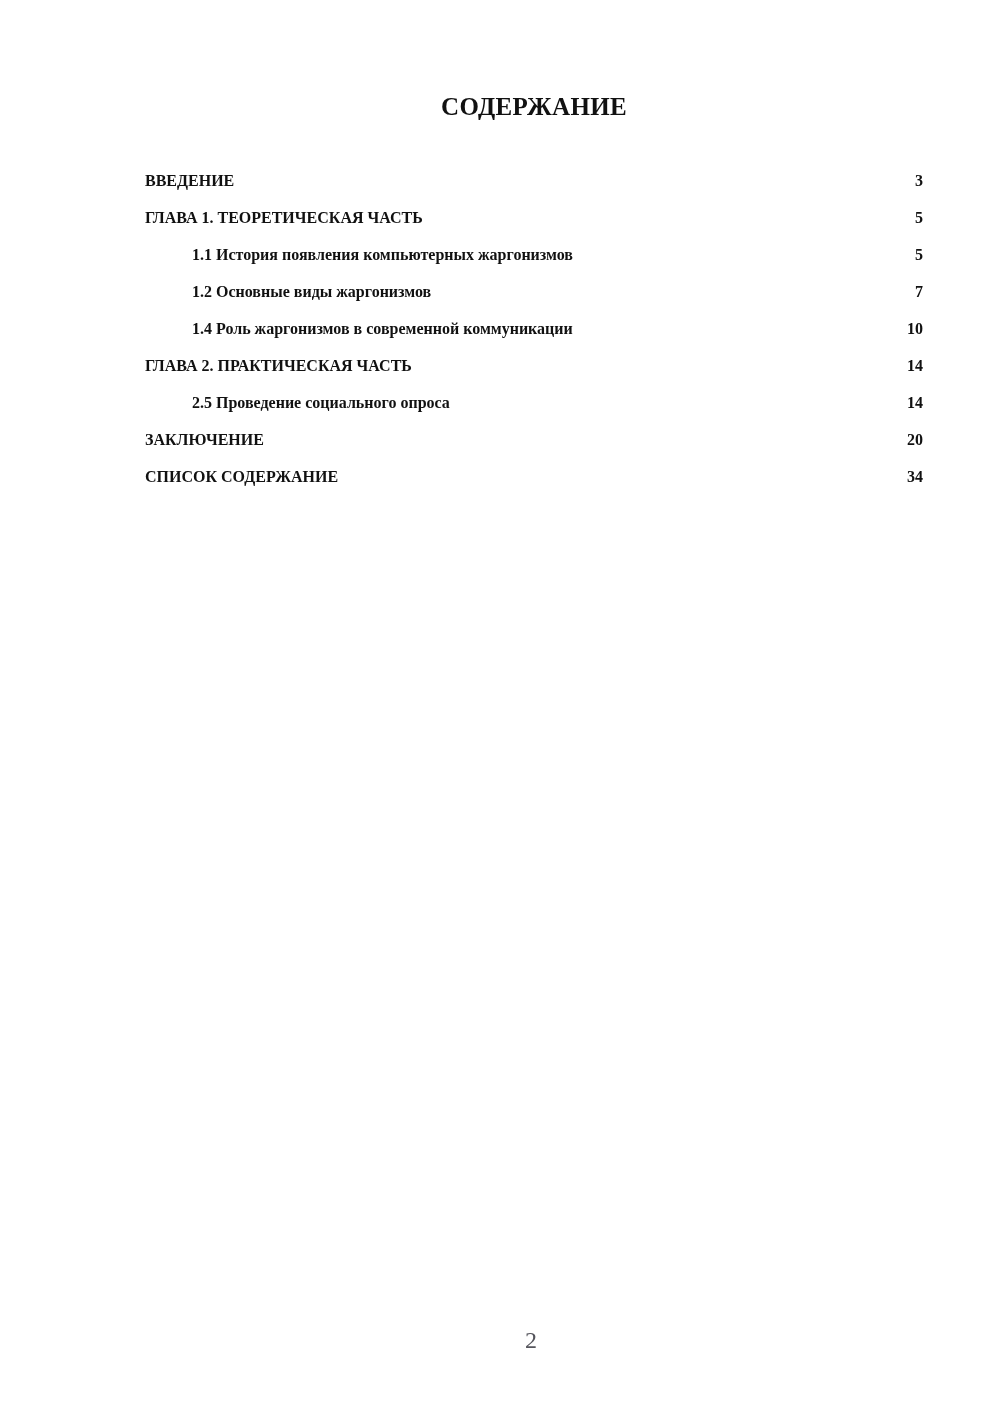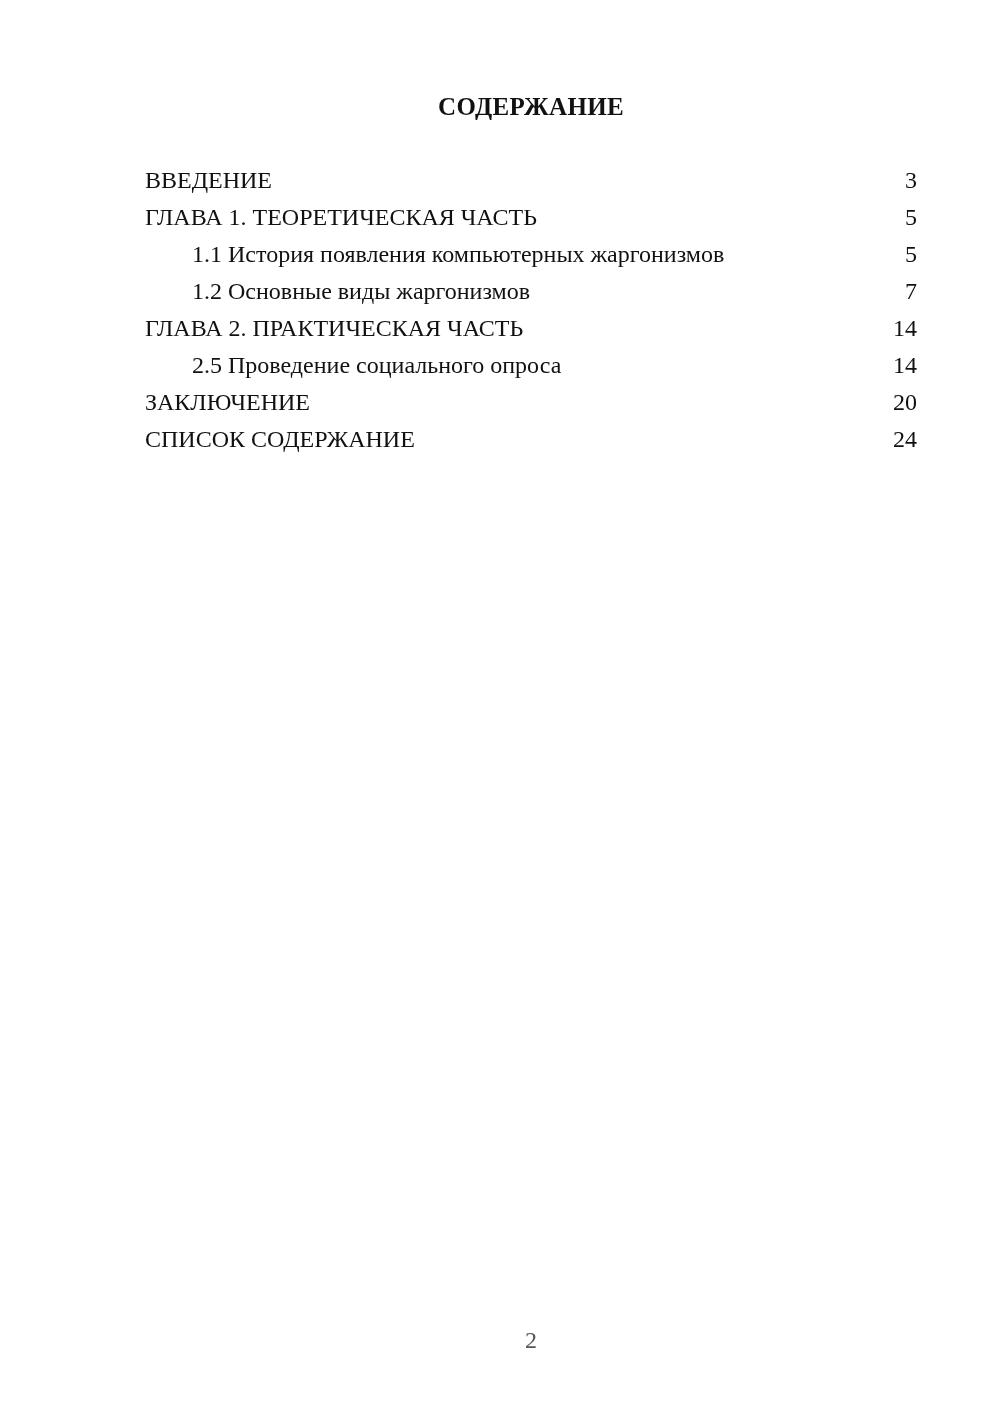--- a/index.html
+++ b/index.html
@@ -14,42 +14,43 @@
   .page {
     position: relative;
     width: 1000px;
     height: 1414px;
     background: #ffffff;
     overflow: hidden;
   }
   .content {
     position: absolute;
     left: 145px;
-    right: 83px;
+    right: 77px;
     top: 88px;
   }
   .doc-title {
     margin: 0;
     text-align: center;
     font-size: 25px;
     font-weight: bold;
     line-height: 37px;
     letter-spacing: 0.3px;
     color: #111111;
   }
   .toc {
     margin-top: 37px;
   }
   .toc-row {
     display: flex;
     justify-content: space-between;
     align-items: center;
-    font-size: 24px;
+    font-size: 16px;
     line-height: 37px;
     white-space: nowrap;
+    font-weight: bold;
   }
   .toc-row .entry-label {
     flex: 1 1 auto;
     overflow: hidden;
   }
   .toc-row.indent .entry-label {
     padding-left: 47px;
   }
   .toc-row .entry-page {
     flex: 0 0 auto;
@@ -91,39 +92,43 @@
         <span class="entry-label">1.1 История появления компьютерных жаргонизмов</span>
         <span class="entry-page">5</span>
       </div>
 
       <div class="toc-row indent">
         <span class="entry-label">1.2 Основные виды жаргонизмов</span>
         <span class="entry-page">7</span>
       </div>
 
 
+      <div class="toc-row indent">
+        <span class="entry-label">1.4 Роль жаргонизмов в современной коммуникации</span>
+        <span class="entry-page">10</span>
+      </div>
 
       <div class="toc-row">
         <span class="entry-label">ГЛАВА 2. ПРАКТИЧЕСКАЯ ЧАСТЬ</span>
         <span class="entry-page">14</span>
       </div>
 
       <div class="toc-row indent">
         <span class="entry-label">2.5 Проведение социального опроса</span>
         <span class="entry-page">14</span>
       </div>
 
 
       <div class="toc-row">
         <span class="entry-label">ЗАКЛЮЧЕНИЕ</span>
         <span class="entry-page">20</span>
       </div>
 
       <div class="toc-row">
         <span class="entry-label">СПИСОК СОДЕРЖАНИЕ</span>
-        <span class="entry-page">24</span>
+        <span class="entry-page">34</span>
       </div>
 
     </div>
   </div>
 
   <div class="footer">2</div>
 </div>
 
 </body></html>

